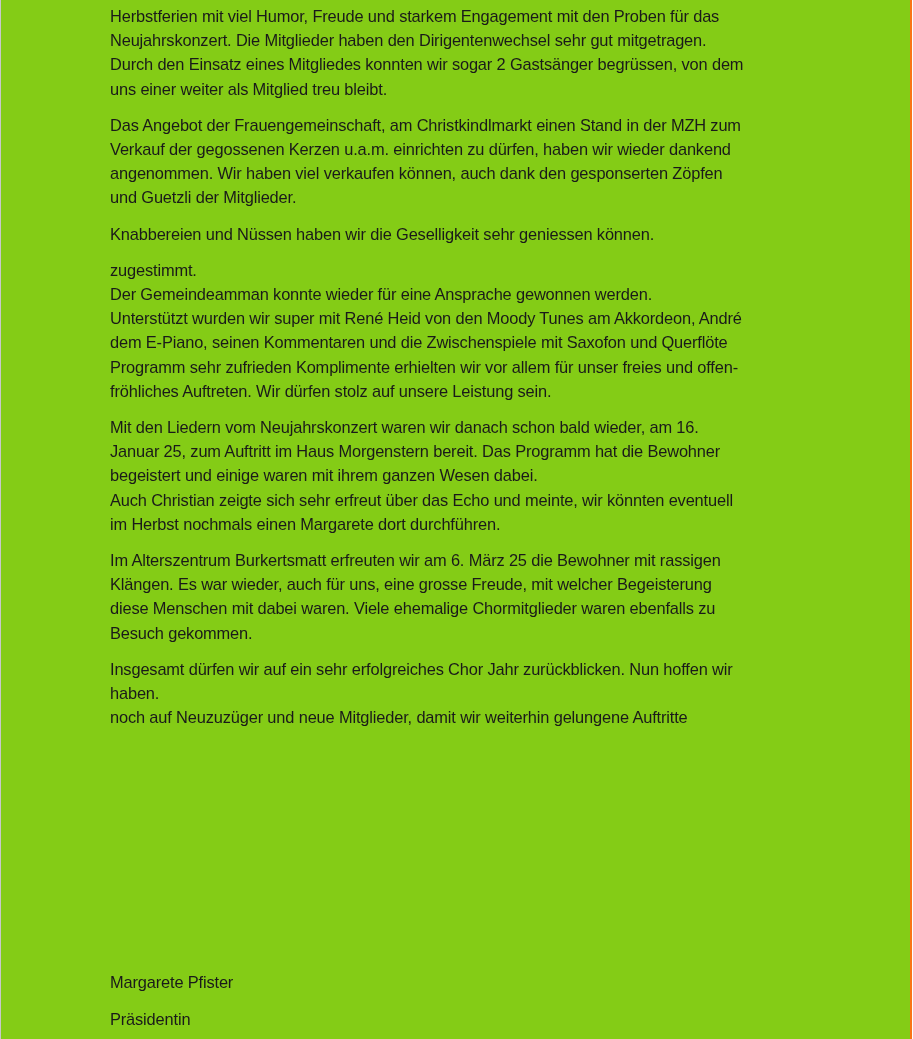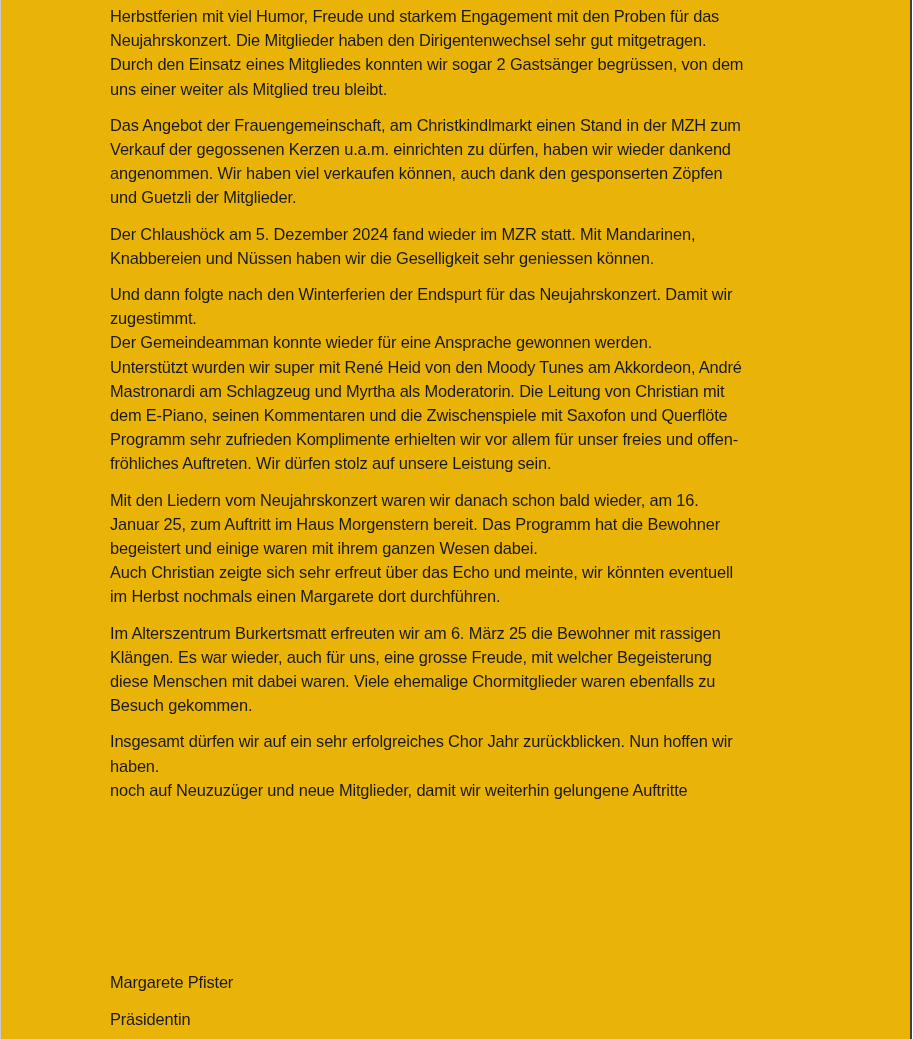--- a/index.html
+++ b/index.html
@@ -1,21 +1,21 @@
 <!DOCTYPE html>
 <html><head>
   <meta charset="utf-8">
   <style>
     html, body { margin: 0; padding: 0; background: #ffffff; }
     body { width: 913px; height: 1039px; overflow: hidden; position: relative; }
     .page {
       position: absolute; left: 0; top: 0; width: 909px; height: 1039px;
-      background: #eab308;
+      background: #84cc16;
       border-left: 1px solid #c8c8c8;
-      border-right: 2px solid #404040;
+      border-right: 2px solid #f97316;
     }
     .body-text {
       position: absolute; left: 109px; top: 4px; width: 700px;
       font-family: "Liberation Sans", sans-serif;
       font-size: 16.4px; line-height: 24.2px; color: #1a1a1a;
       letter-spacing: -0.15px;
     }
     .para { margin: 0 0 12px 0; }
     .line { display: block; white-space: nowrap; }
     .signature {
@@ -40,30 +40,27 @@
     </p>
 
     <p class="para">
       <span class="line">Das Angebot der Frauengemeinschaft, am Christkindlmarkt einen Stand in der MZH zum</span>
       <span class="line">Verkauf der gegossenen Kerzen u.a.m. einrichten zu dürfen, haben wir wieder dankend</span>
       <span class="line">angenommen. Wir haben viel verkaufen können, auch dank den gesponserten Zöpfen</span>
       <span class="line">und Guetzli der Mitglieder.</span>
     </p>
 
     <p class="para">
-      <span class="line">Der Chlaushöck am 5. Dezember 2024 fand wieder im MZR statt. Mit Mandarinen,</span>
       <span class="line">Knabbereien und Nüssen haben wir die Geselligkeit sehr geniessen können.</span>
     </p>
 
     <p class="para">
-      <span class="line">Und dann folgte nach den Winterferien der Endspurt für das Neujahrskonzert. Damit wir</span>
       <span class="line">zugestimmt.</span>
       <span class="line">Der Gemeindeamman konnte wieder für eine Ansprache gewonnen werden.</span>
       <span class="line">Unterstützt wurden wir super mit René Heid von den Moody Tunes am Akkordeon, André</span>
-      <span class="line">Mastronardi am Schlagzeug und Myrtha als Moderatorin. Die Leitung von Christian mit</span>
       <span class="line">dem E-Piano, seinen Kommentaren und die Zwischenspiele mit Saxofon und Querflöte</span>
       <span class="line">Programm sehr zufrieden Komplimente erhielten wir vor allem für unser freies und offen-</span>
       <span class="line">fröhliches Auftreten. Wir dürfen stolz auf unsere Leistung sein.</span>
     </p>
 
     <p class="para">
       <span class="line">Mit den Liedern vom Neujahrskonzert waren wir danach schon bald wieder, am 16.</span>
       <span class="line">Januar 25, zum Auftritt im Haus Morgenstern bereit. Das Programm hat die Bewohner</span>
       <span class="line">begeistert und einige waren mit ihrem ganzen Wesen dabei.</span>
       <span class="line">Auch Christian zeigte sich sehr erfreut über das Echo und meinte, wir könnten eventuell</span>

